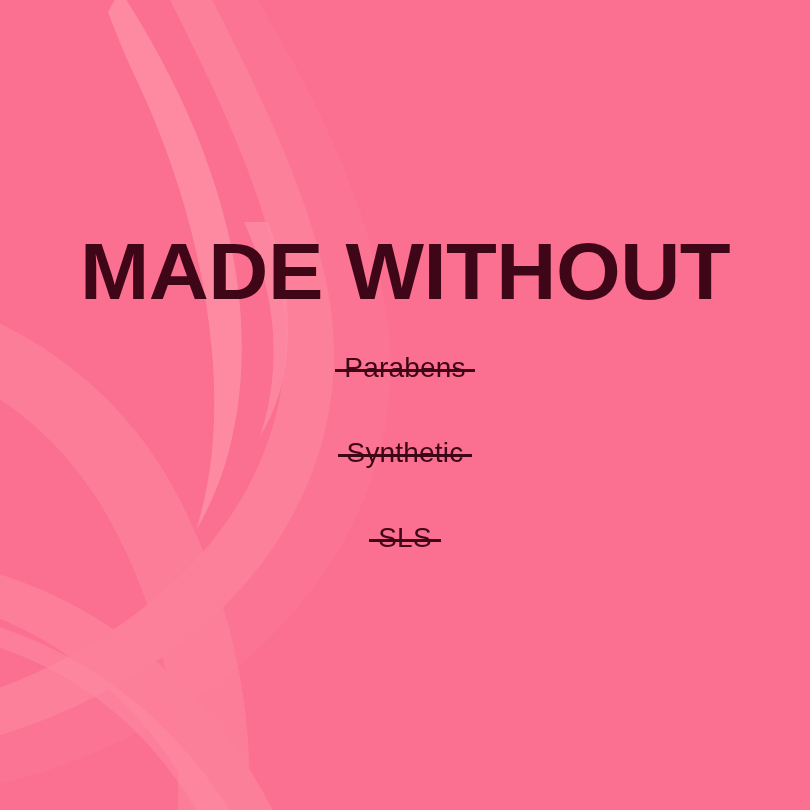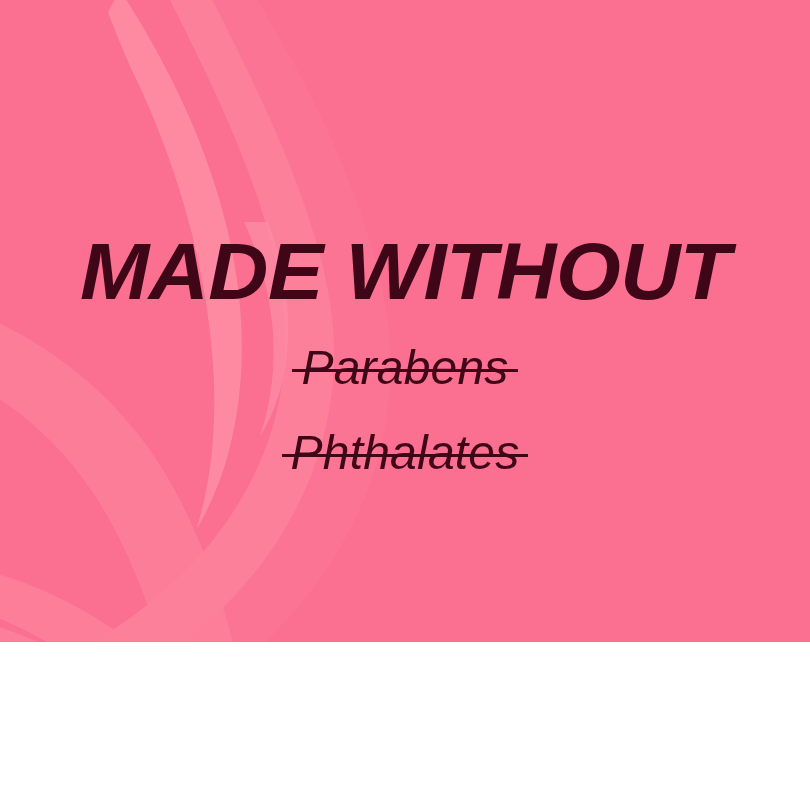--- a/index.html
+++ b/index.html
@@ -4,25 +4,24 @@
 <title>Made Without</title>
 <style>
   html, body {
     margin: 0;
     padding: 0;
     background: #ffffff;
   }
   #canvas {
     position: relative;
     width: 810px;
-    height: 642px;
+    height: 810px;
     overflow: hidden;
     font-family: "Liberation Sans", "DejaVu Sans", sans-serif;
     background: #fb6f91;
-    font-style: italic;
   }
   #bg-decor {
     position: absolute;
     inset: 0;
     width: 810px;
     height: 810px;
     pointer-events: none;
   }
   #content {
     position: absolute;
@@ -63,21 +62,21 @@
     display: flex;
     align-items: center;
     justify-content: center;
   }
   .excluded-text {
     position: relative;
     display: inline-block;
     color: #3e0617;
     font-family: "Liberation Sans", "DejaVu Sans", sans-serif;
     font-weight: 400;
-    font-size: 48px;
+    font-size: 28px;
     letter-spacing: 0.2px;
     white-space: nowrap;
     padding: 0 9px;
   }
   .excluded-text::after {
     content: "";
     position: absolute;
     left: 0;
     right: 0;
     top: 52%;
@@ -164,18 +163,21 @@
 
   <div id="content">
 
     <h1 class="headline">MADE WITHOUT</h1>
 
     <ul class="excluded-list">
       <li class="excluded-item">
         <span class="excluded-text">Parabens</span>
       </li>
       <li class="excluded-item">
-        <span class="excluded-text">Phthalates</span>
+        <span class="excluded-text">Synthetic</span>
+      </li>
+      <li class="excluded-item">
+        <span class="excluded-text">SLS</span>
       </li>
     </ul>
 
   </div>
 </div>
 
 </body></html>

